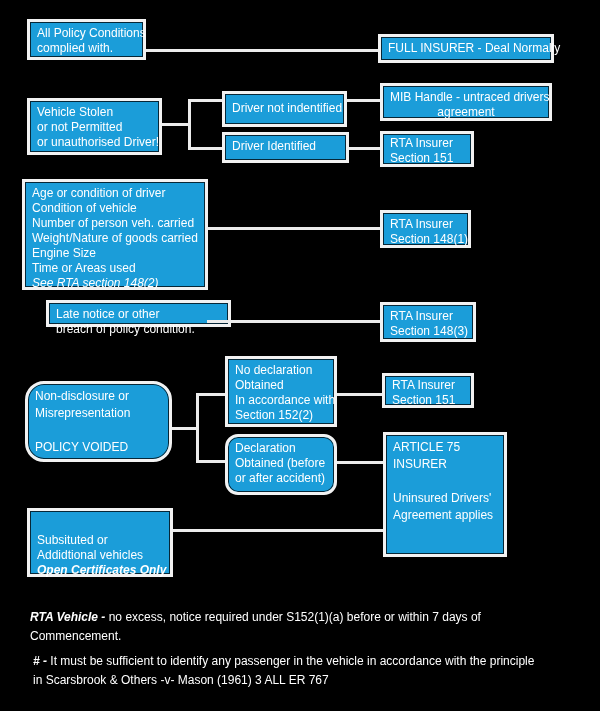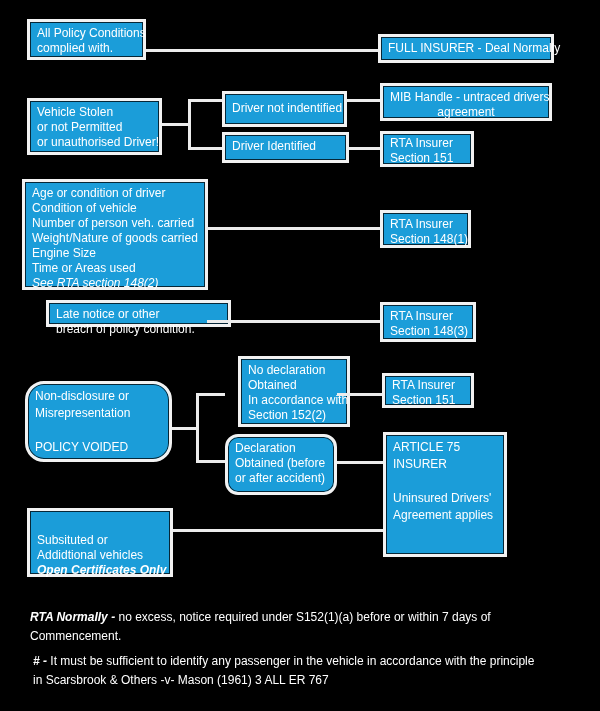--- a/index.html
+++ b/index.html
@@ -77,21 +77,21 @@
     <div class="ln">RTA Insurer</div>
     <div class="ln">Section 148(3)</div>
   </div>
 
   <div class="node lh17" style="left:25px;top:381px;width:147px;height:81px;border-radius:19px;">
     <div class="ln">Non-disclosure or</div>
     <div class="ln">Misrepresentation</div>
     <div class="ln"></div>
     <div class="ln">POLICY VOIDED</div>
   </div>
-  <div class="node" style="left:225px;top:356px;width:112px;height:71px;margin-left:13px;">
+  <div class="node" style="left:225px;top:356px;width:112px;height:71px;">
     <div class="ln">No declaration</div>
     <div class="ln">Obtained</div>
     <div class="ln">In accordance with</div>
     <div class="ln">Section 152(2)</div>
   </div>
   <div class="node" style="left:382px;top:373px;width:92px;height:35px;padding-top:2px;">
     <div class="ln">RTA Insurer</div>
     <div class="ln">Section 151</div>
   </div>
   <div class="node" style="left:225px;top:434px;width:112px;height:61px;border-radius:13px;">
@@ -128,21 +128,21 @@
   <div class="hline" style="left:172px;top:427px;width:27px;"></div>
   <div class="vline" style="left:196px;top:393px;height:70px;"></div>
   <div class="hline" style="left:196px;top:393px;width:29px;"></div>
   <div class="hline" style="left:196px;top:460px;width:29px;"></div>
   <div class="hline" style="left:337px;top:393px;width:45px;"></div>
   <div class="hline" style="left:337px;top:461px;width:46px;"></div>
 
   <div class="hline" style="left:173px;top:529px;width:210px;"></div>
 
   <div class="footer-note" style="left:30px;top:608px;">
-    <div class="fl"><span class="bd">RTA Normally -</span><span> no excess, notice required under S152(1)(a) before or within 7 days of</span></div>
+    <div class="fl"><span class="bd">RTA Vehicle -</span><span> no excess, notice required under S152(1)(a) before or within 7 days of</span></div>
     <div class="fl">Commencement.</div>
   </div>
   <div class="footer-note" style="left:33px;top:652px;">
     <div class="fl"><span class="bd"># -</span><span> It must be sufficient to identify any passenger in the vehicle in accordance with the principle</span></div>
     <div class="fl">in Scarsbrook &amp; Others -v- Mason (1961) 3 ALL ER 767</div>
   </div>
 
 </div>
 
 </body></html>

